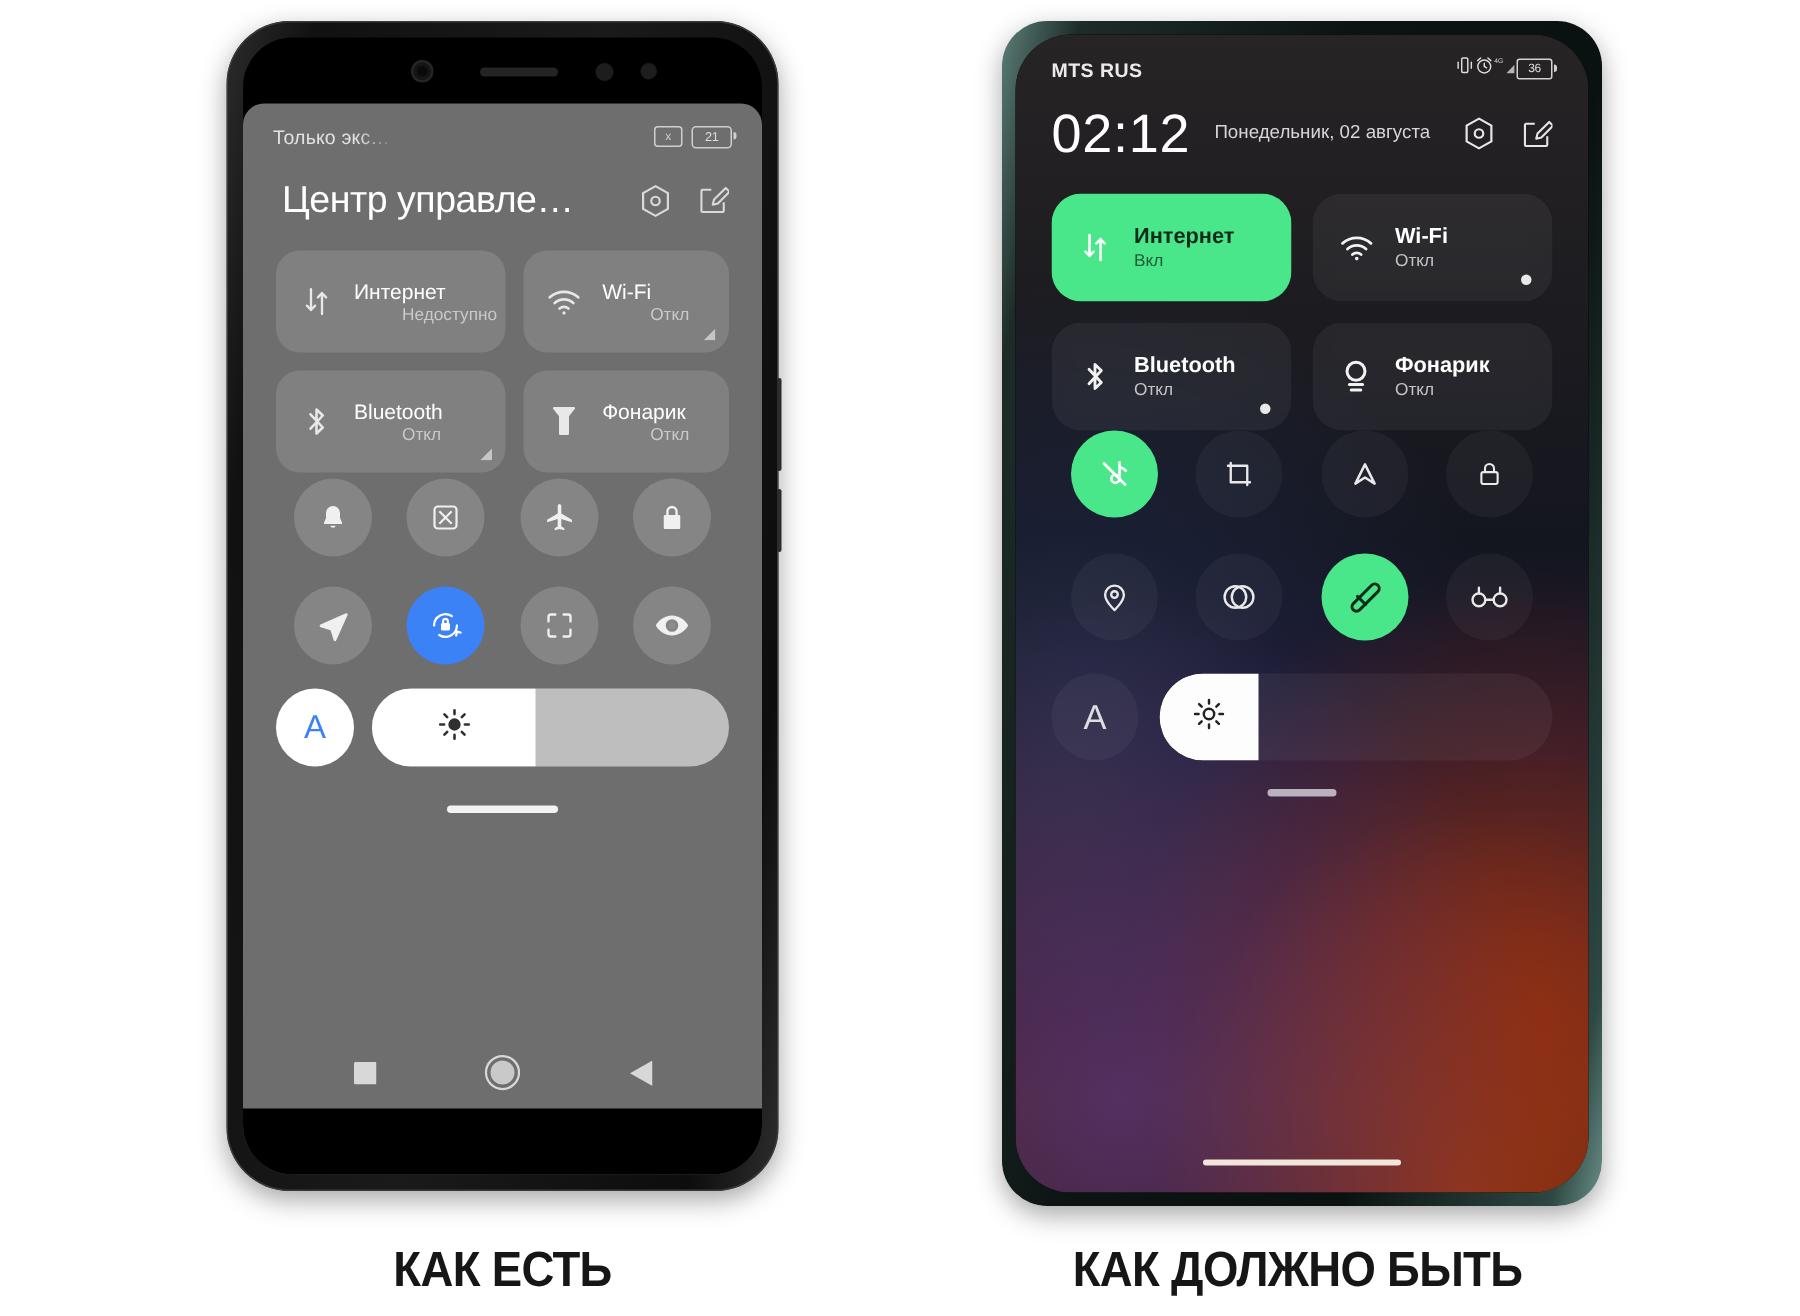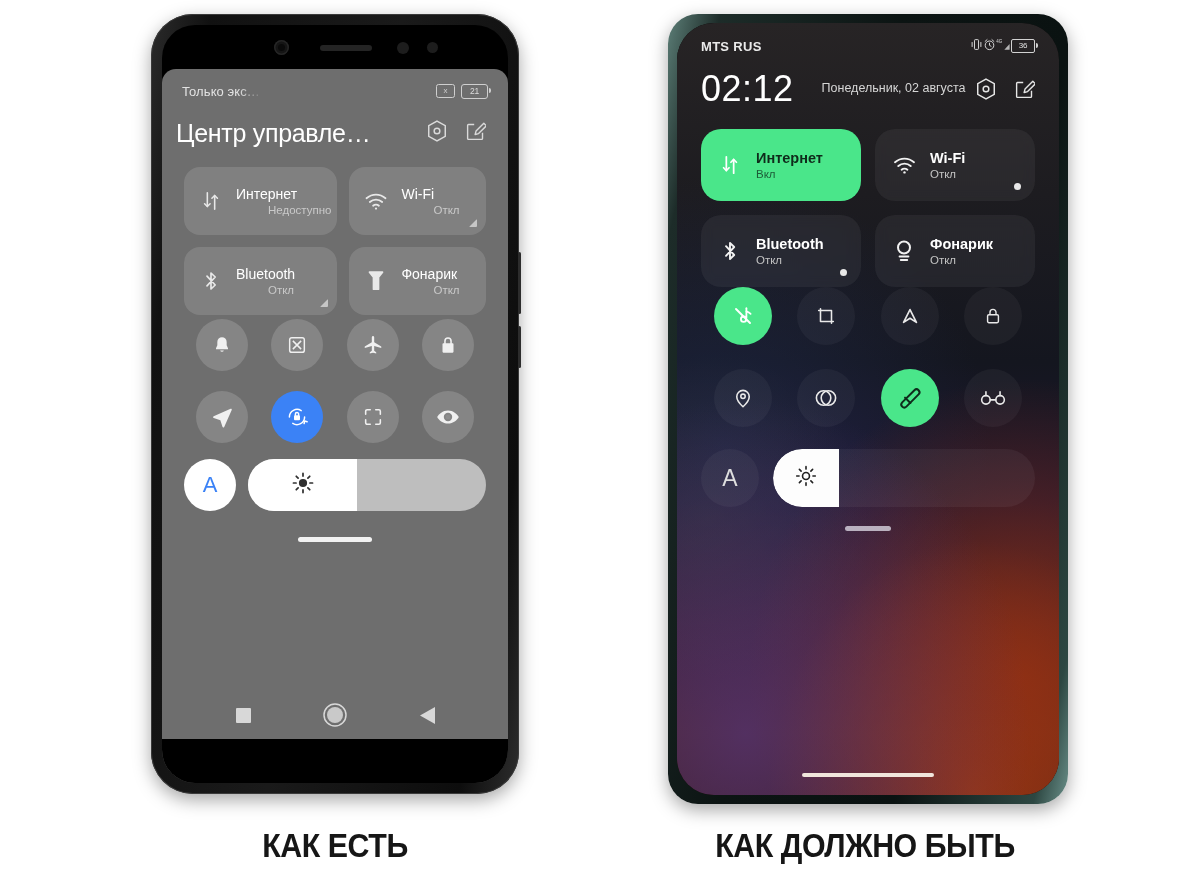--- a/index.html
+++ b/index.html
@@ -43,21 +43,21 @@
     -webkit-mask-image:linear-gradient(90deg,#000 0,#000 72%,rgba(0,0,0,.15) 100%);}
   .l-statright{display:flex;align-items:center;gap:6px;}
   .l-xbox{width:17px;height:12px;border:1.4px solid #cfcfcf;border-radius:2.5px;
     display:flex;align-items:center;justify-content:center;font-size:8px;color:#cfcfcf;line-height:1;}
   .l-batt{position:relative;width:25px;height:13px;border:1.5px solid #cfcfcf;border-radius:3px;
     display:flex;align-items:center;justify-content:center;}
   .l-batt span{font-size:8.5px;color:#dcdcdc;line-height:1;letter-spacing:-.2px;}
   .l-batt:after{content:"";position:absolute;right:-4px;top:3.5px;width:2.5px;height:5px;
     background:#cfcfcf;border-radius:0 2px 2px 0;}
 
-  .l-title-row{position:absolute;left:14px;right:22px;top:50px;display:flex;align-items:flex-start;}
+  .l-title-row{position:absolute;left:26px;right:22px;top:50px;display:flex;align-items:center;}
   .l-title{font-size:25px;color:#fff;font-weight:400;letter-spacing:-.3px;white-space:nowrap;}
   .l-hdr-icons{margin-left:auto;display:flex;align-items:center;gap:17px;}
 
   .hexicon{width:22px;height:24px;display:block;}
   .editicon{width:21px;height:21px;display:block;}
 
   .l-tiles{position:absolute;left:22px;right:22px;top:98px;display:grid;
     grid-template-columns:1fr 1fr;gap:12px;}
   .l-tile{
     position:relative;height:68px;border-radius:16px;background:rgba(255,255,255,.13);
@@ -120,21 +120,21 @@
     align-items:center;justify-content:space-between;padding:0 24px;box-sizing:border-box;}
   .r-carrier{font-size:13px;color:#eaeaea;font-weight:700;letter-spacing:.3px;}
   .r-statright{display:flex;align-items:center;gap:0;color:#dcdcdc;}
   .r-batt{position:relative;width:22px;height:12px;border:1.4px solid #d2d2d2;border-radius:2px;
     display:flex;align-items:center;justify-content:center;}
   .r-batt span{font-size:8px;color:#e0e0e0;line-height:1;letter-spacing:-.3px;}
   .r-batt:after{content:"";position:absolute;right:-3.5px;top:3px;width:2px;height:5px;background:#d2d2d2;border-radius:0 2px 2px 0;}
 
   .r-clockrow{position:absolute;left:24px;right:24px;top:48px;display:flex;align-items:center;}
   .r-time{font-size:36px;color:#fff;font-weight:300;letter-spacing:.5px;line-height:1;}
-  .r-date{font-size:12.5px;color:#d6d6d6;margin-left:28px;padding-bottom:2px;white-space:nowrap;}
+  .r-date{font-size:12.5px;color:#d6d6d6;margin-left:16px;padding-bottom:2px;white-space:nowrap;}
   .r-hdr-icons{margin-left:auto;display:flex;align-items:center;gap:17px;color:#e6e6e6;}
 
   .r-tiles{position:absolute;left:24px;right:24px;top:106px;display:grid;
     grid-template-columns:1fr 1fr;column-gap:14px;row-gap:14px;}
   .r-tile{position:relative;height:72px;border-radius:20px;background:rgba(255,255,255,.055);
     display:flex;align-items:center;padding:0 8px 0 16px;box-sizing:border-box;gap:13px;
     backdrop-filter:blur(6px);}
   .r-tile.on{background:#4ae68a;}
   .r-tile .ti{width:26px;flex:0 0 26px;display:flex;align-items:center;justify-content:center;color:#f2f2f2;}
   .r-tile.on .ti{color:#fff;}

